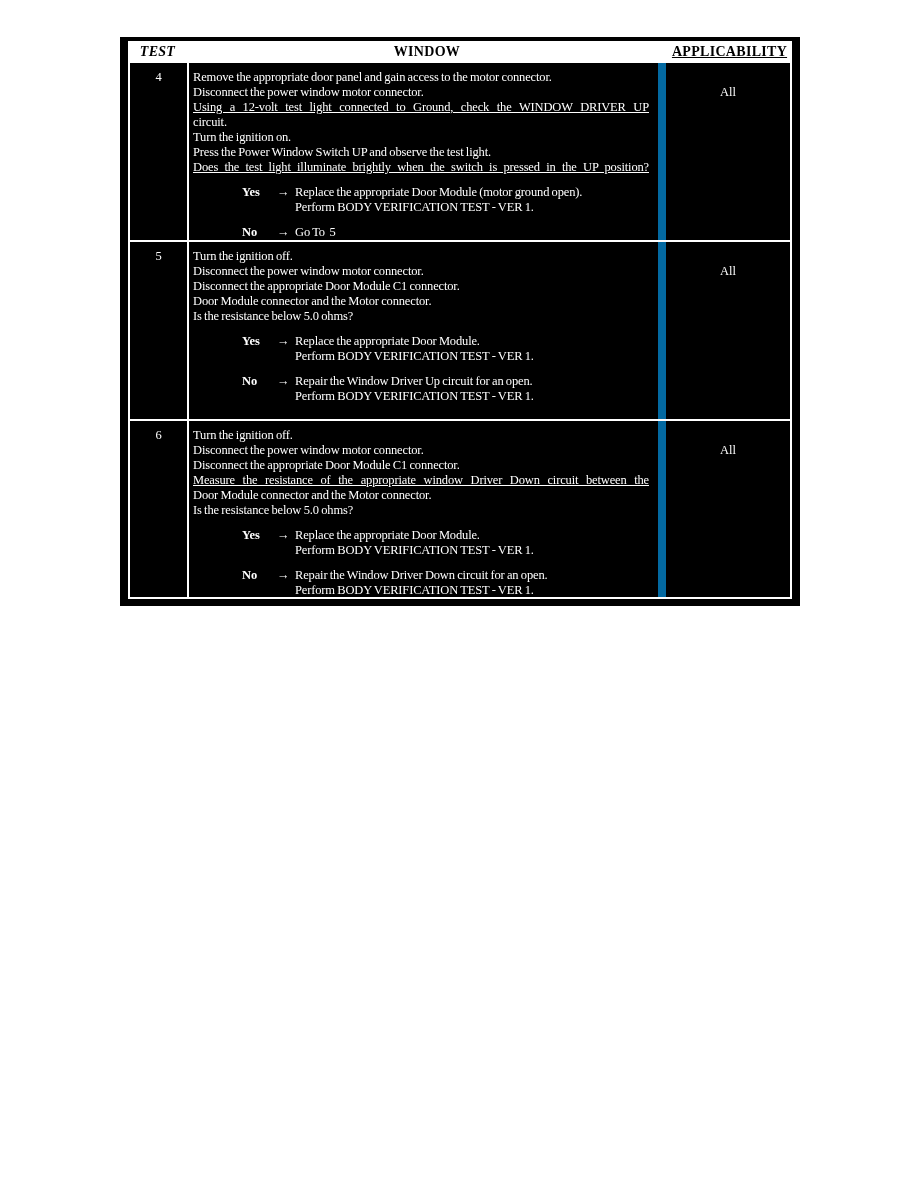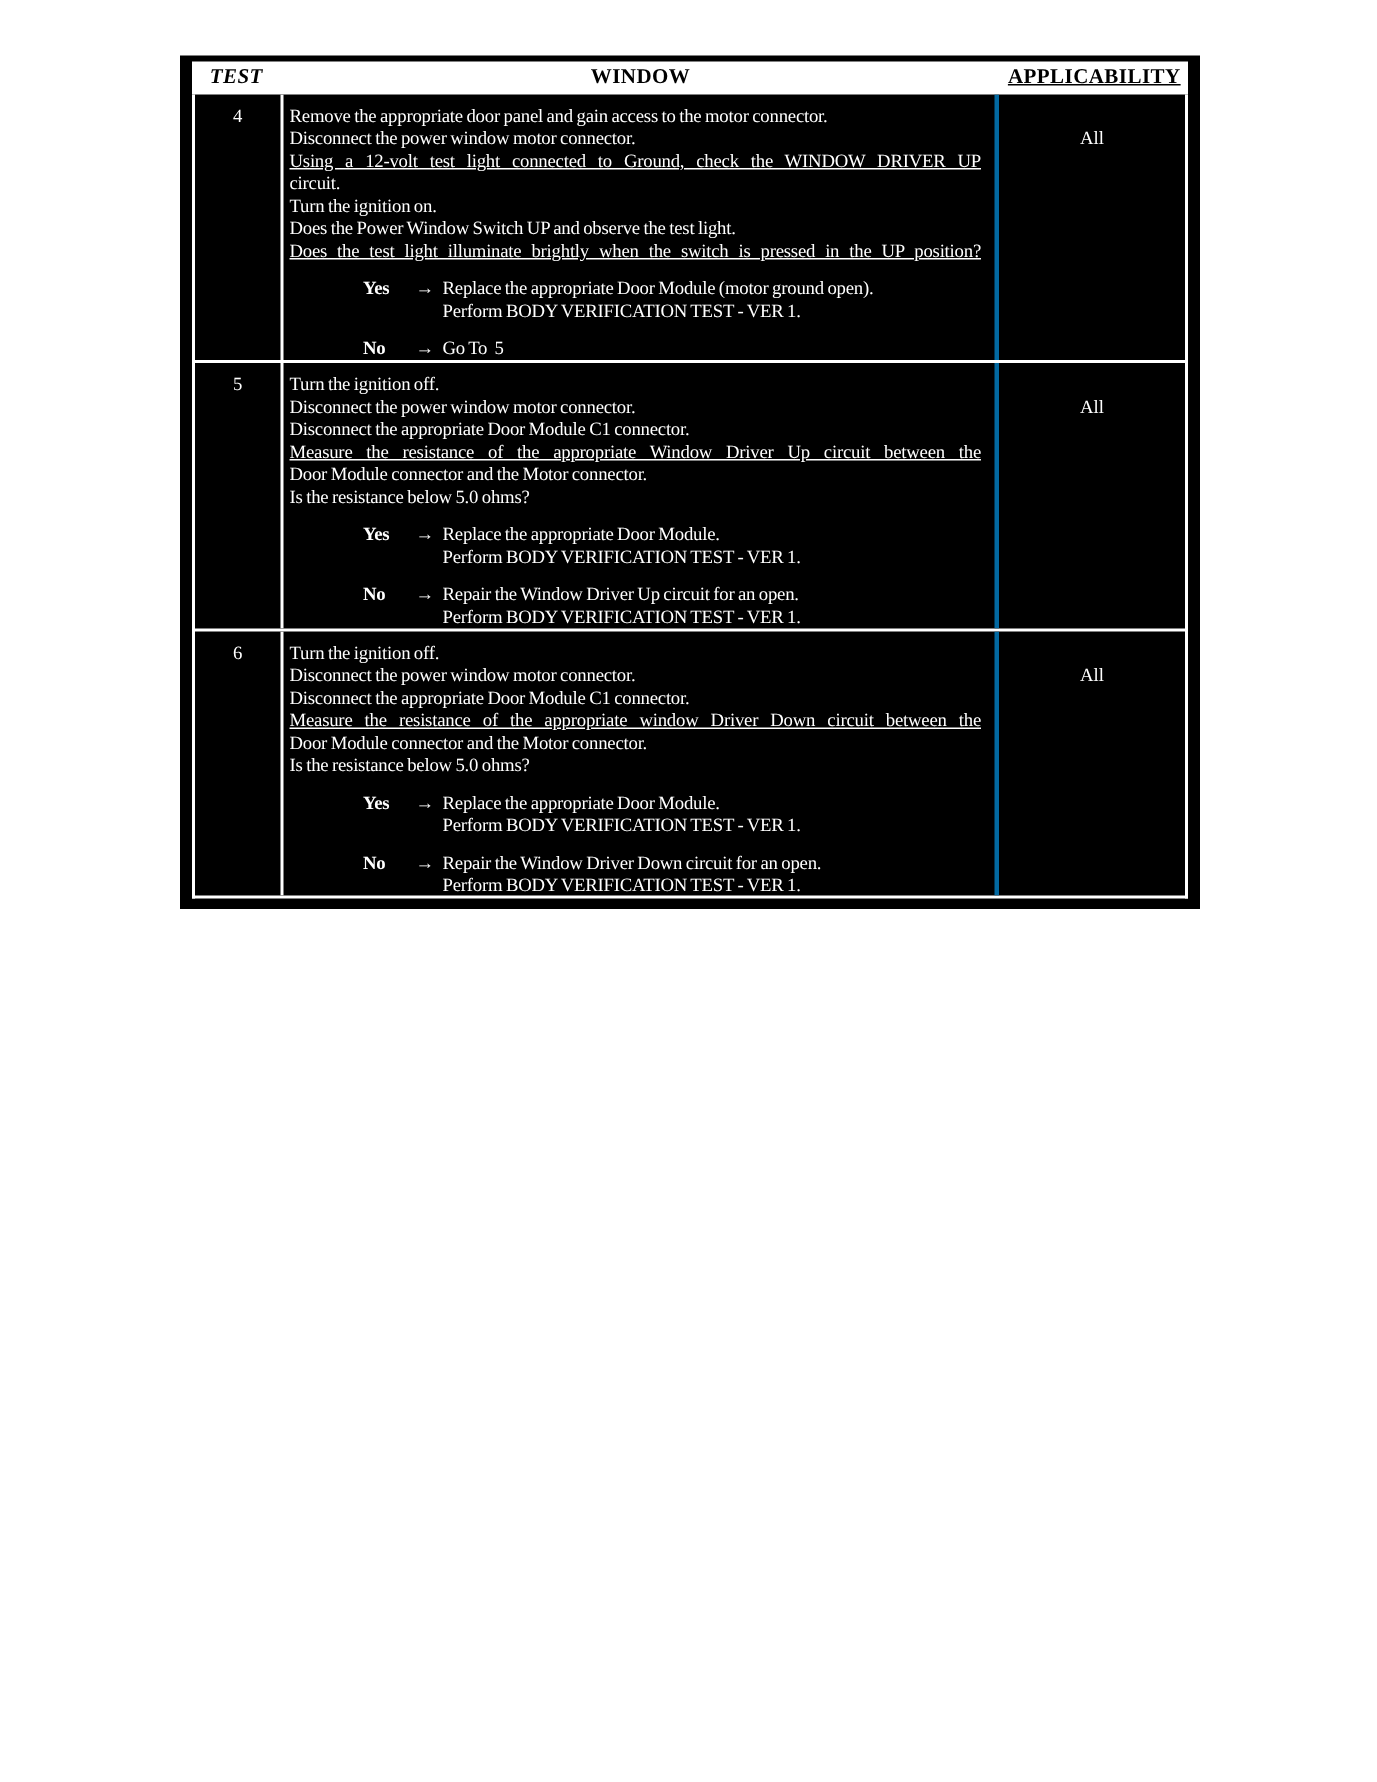--- a/index.html
+++ b/index.html
@@ -53,21 +53,21 @@
   .td { box-sizing: border-box; }
   .td-test {
     width: 59px;
     border-right: 2px solid #ffffff;
     text-align: center;
     padding-top: 7px;
     flex: none;
   }
   .td-action {
     flex: 1;
-    border-right: 3px solid #0369a1;
+    border-right: 8px solid #0369a1;
     padding: 7px 9px 0 4px;
     overflow: hidden;
     letter-spacing: -0.15px;
     word-spacing: -0.6px;
   }
   .td-appl {
     width: 124px;
     text-align: center;
     padding-top: 22px;
     flex: none;
@@ -107,21 +107,21 @@
     <div class="tbody">
 
       <div class="trow row-0">
         <div class="td td-test">4</div>
         <div class="td td-action">
           <div class="action-line">Remove the appropriate door panel and gain access to the motor connector.</div>
           <div class="action-line">Disconnect the power window motor connector.</div>
           <div class="action-line stretch">Using a 12-volt test light connected to Ground, check the WINDOW DRIVER UP</div>
           <div class="action-line">circuit.</div>
           <div class="action-line">Turn the ignition on.</div>
-          <div class="action-line">Does the Power Window Switch UP and observe the test light.</div>
+          <div class="action-line">Press the Power Window Switch UP and observe the test light.</div>
           <div class="action-line stretch">Does the test light illuminate brightly when the switch is pressed in the UP position?</div>
 
           <div class="result-block">
             <span class="result-label">Yes</span>
             <span class="result-arrow">→</span>
             <span class="result-lines">
               <div class="result-line">Replace the appropriate Door Module (motor ground open).</div>
               <div class="result-line">Perform BODY VERIFICATION TEST - VER 1.</div>
             </span>
           </div>
@@ -135,21 +135,20 @@
         </div>
         <div class="td td-appl">All</div>
       </div>
 
       <div class="trow row-1">
         <div class="td td-test">5</div>
         <div class="td td-action">
           <div class="action-line">Turn the ignition off.</div>
           <div class="action-line">Disconnect the power window motor connector.</div>
           <div class="action-line">Disconnect the appropriate Door Module C1 connector.</div>
-          <div class="action-line stretch">Measure the resistance of the appropriate Window Driver Up circuit between the</div>
           <div class="action-line">Door Module connector and the Motor connector.</div>
           <div class="action-line">Is the resistance below 5.0 ohms?</div>
 
           <div class="result-block">
             <span class="result-label">Yes</span>
             <span class="result-arrow">→</span>
             <span class="result-lines">
               <div class="result-line">Replace the appropriate Door Module.</div>
               <div class="result-line">Perform BODY VERIFICATION TEST - VER 1.</div>
             </span>

